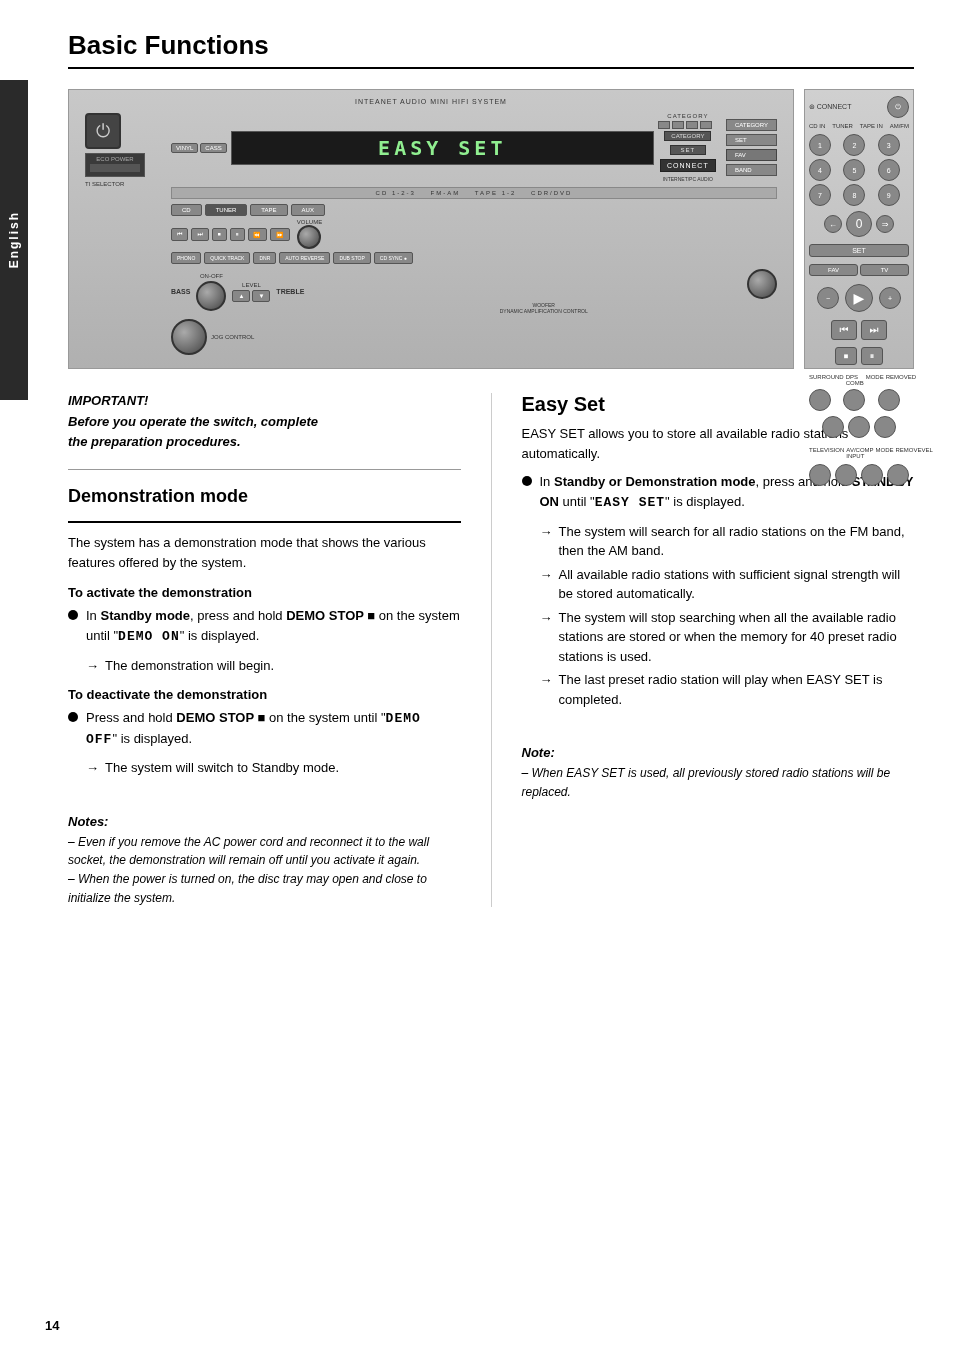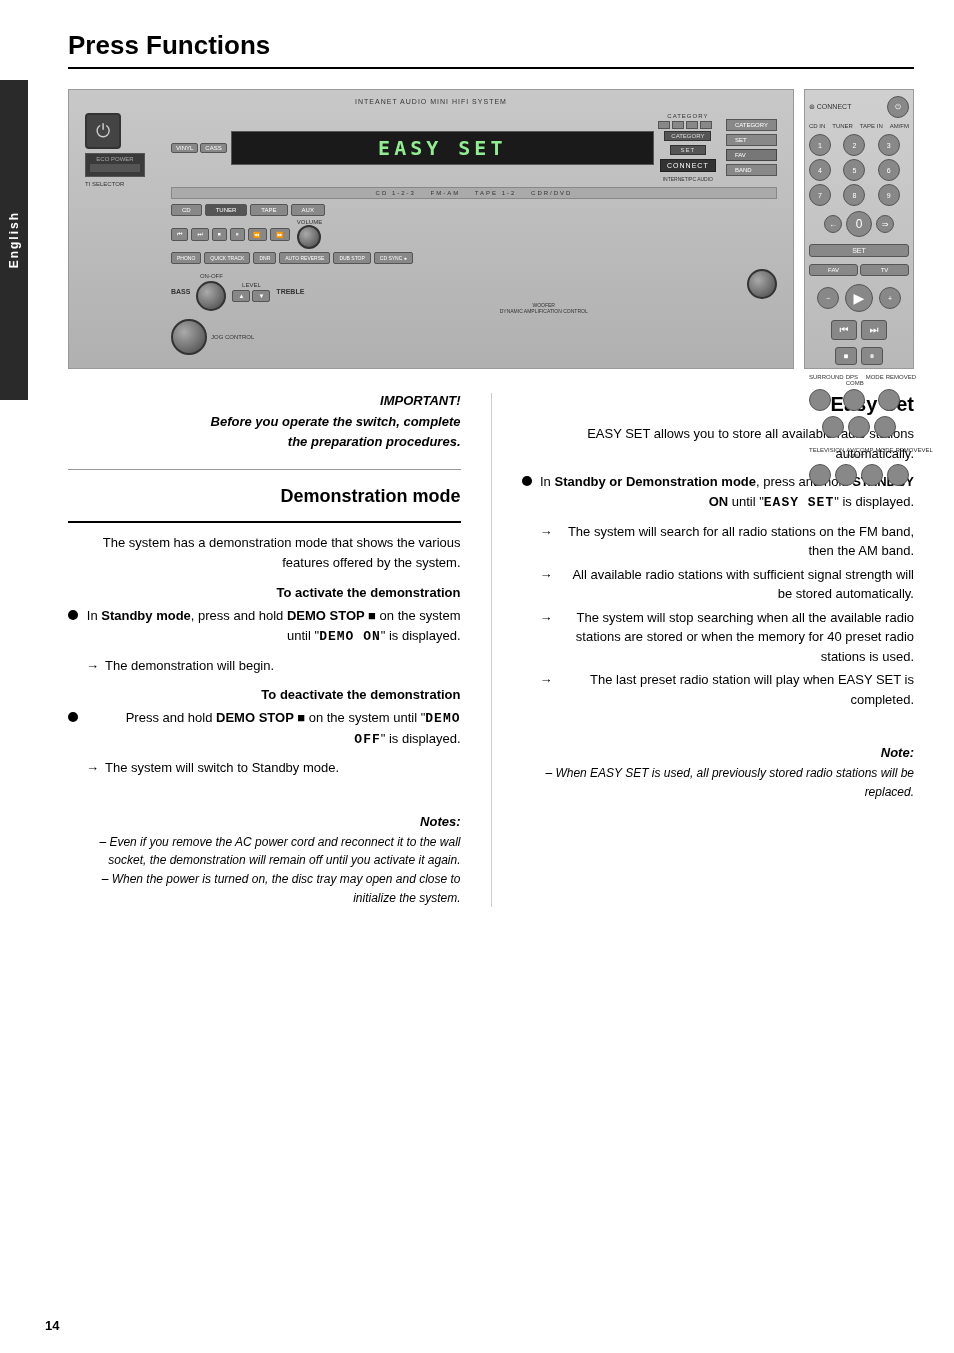--- a/index.html
+++ b/index.html
@@ -159,21 +159,20 @@
       display: flex;
       align-items: center;
       justify-content: center;
     }
 
     
     .two-col {
       display: flex;
       gap: 30px;
       margin-top: 10px;
-      text-align: right;
     }
     .col-left {
       flex: 1;
     }
     .col-right {
       flex: 1;
       border-left: 1px solid #ccc;
       padding-left: 30px;
     }
 
@@ -309,21 +308,21 @@
 <body>
 
 <div class="page-container">
 
   <div class="sidebar">
     <span class="sidebar-text">English</span>
   </div>
 
   <div class="main-content">
 
-    <h1 class="page-title">Press Functions</h1>
+    <h1 class="page-title">Basic Functions</h1>
 
     <div class="device-image-area">
 
       <div class="device-main-img">
         <div class="device-panel">
           <div class="device-panel-label">INTEANET AUDIO MINI HIFI SYSTEM</div>
           <div style="display:flex; gap:6px; padding: 4px 8px; align-items:flex-start;">
 
             <div style="display:flex; flex-direction:column; gap:4px; width:80px;">
               <div style="background:#444; border:2px solid #333; border-radius:4px; width:36px; height:36px; display:flex; align-items:center; justify-content:center;">

